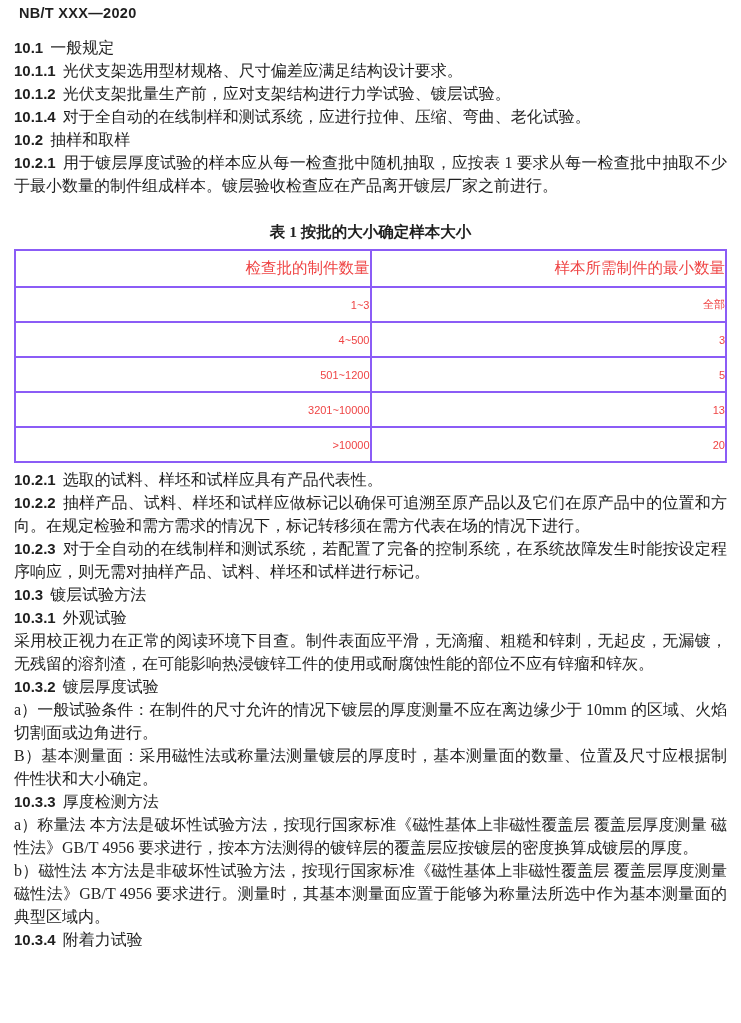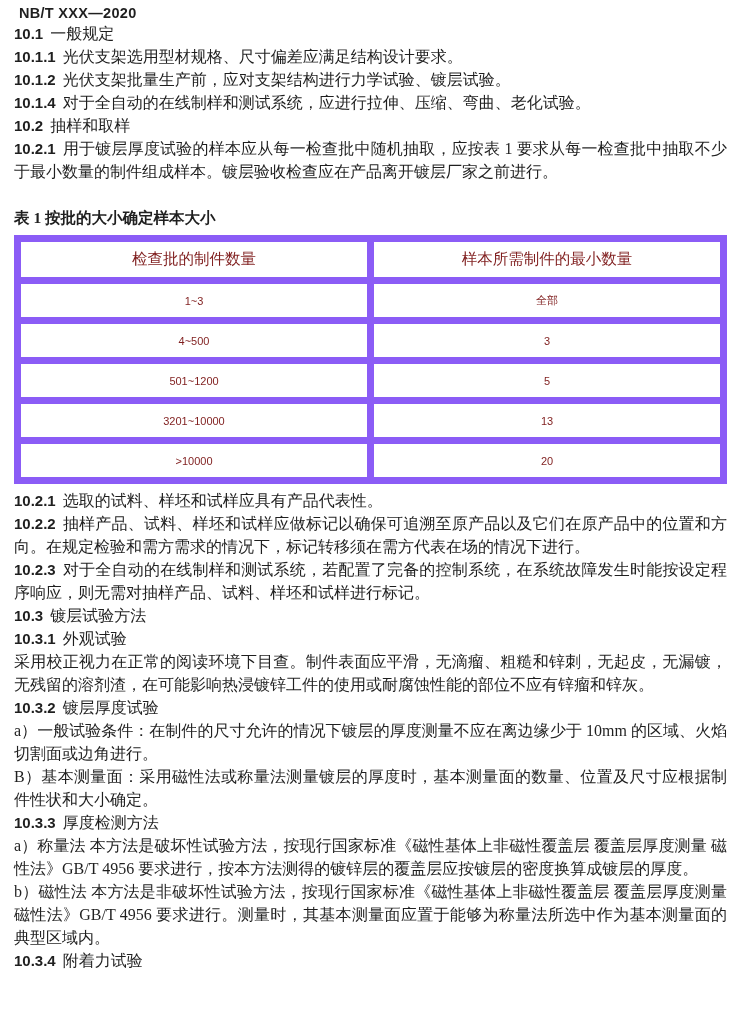--- a/index.html
+++ b/index.html
@@ -8,37 +8,37 @@
     padding:4px 14px 0 14px;background:#ffffff;color:#1f1f1f;
     font-family:"Liberation Serif","DejaVu Serif",serif;
     font-size:16px;overflow:hidden;border-radius:28px;
   }
   .doc-header{
     font-family:"Liberation Sans","DejaVu Sans",sans-serif;
     font-weight:700;font-size:14.5px;letter-spacing:.3px;
     padding-left:5px;line-height:18px;
   }
   .para{margin:0;line-height:23px;text-align:justify;}
-  .para.space-before{}
+  .para.space-before{margin-top:14px;}
   .num{
     font-family:"Liberation Sans","DejaVu Sans",sans-serif;
     font-weight:700;font-size:15px;margin-right:7px;white-space:nowrap;
   }
   .num:empty{display:none;margin:0;}
   .table-caption{
-    margin:24px 0 6px 0;font-weight:700;
+    margin:24px 0 6px 0;text-align:center;font-weight:700;
     font-size:15.5px;line-height:22px;
   }
   table.sample{
     width:100%;border-collapse:collapse;table-layout:fixed;
     margin:0 0 5px 0;
   }
   .sample th,.sample td{
-    border:7px solid #8b5cf6;text-align:center;vertical-align:middle;
-    font-weight:400;padding:0;color:#7f1d1d;
+    border:2px solid #8b5cf6;text-align:right;vertical-align:middle;
+    font-weight:400;padding:0;color:#ef4444;
   }
   .sample th{height:35px;font-size:15.5px;}
   .sample td{
     height:33px;font-size:11px;
     font-family:"Liberation Sans","DejaVu Sans",sans-serif;
   }
 </style>
 </head>
 <body>
 

